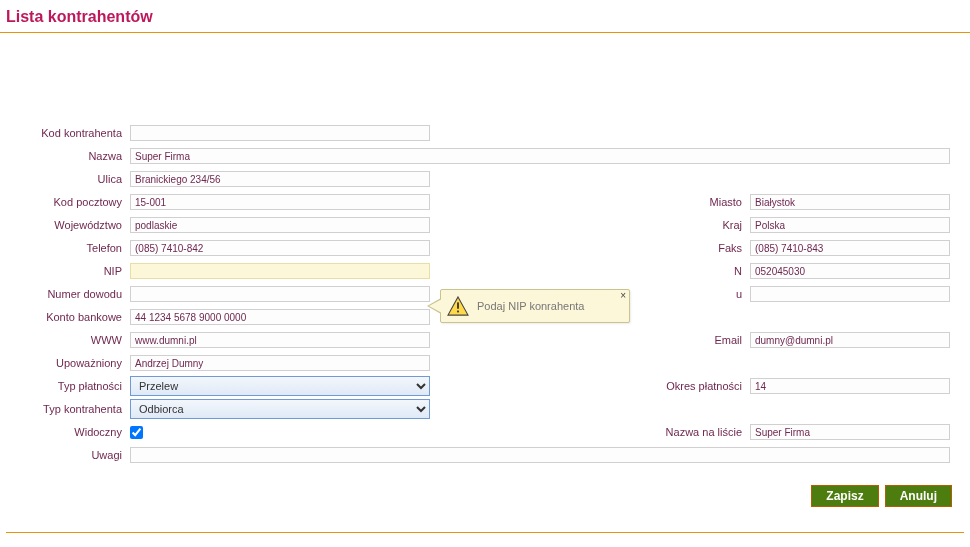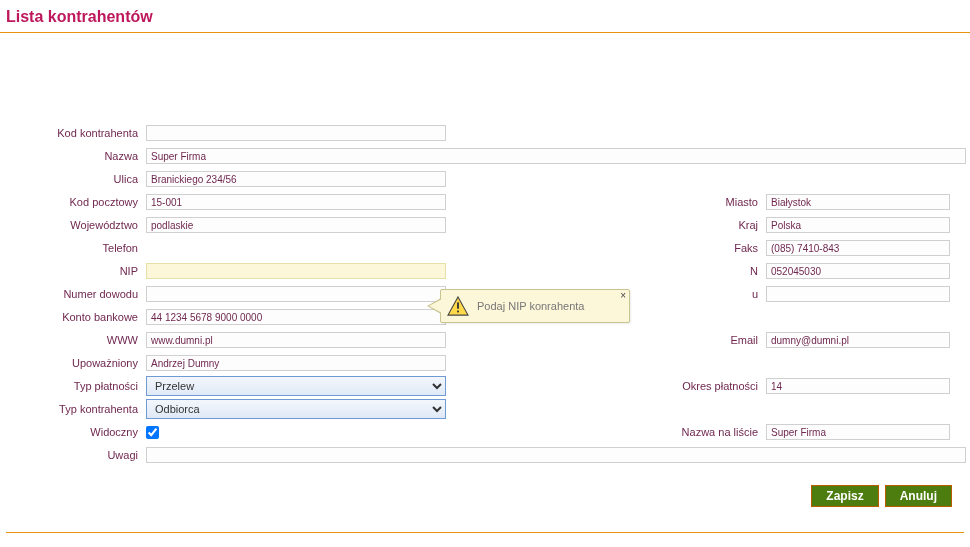--- a/index.html
+++ b/index.html
@@ -14,21 +14,21 @@
   }
   .page-title {
     color: #be185d;
     font-size: 16px;
     font-weight: bold;
     padding: 8px 6px 6px 6px;
     border-bottom: 1px solid #e8930c;
   }
   .form-area {
     position: relative;
-    padding: 90px 20px 0 36px;
+    padding: 90px 20px 0 20px;
   }
   .row {
     display: flex;
     align-items: center;
     margin-bottom: 3px;
     min-height: 20px;
   }
   .col-left {
     display: flex;
     align-items: center;
@@ -210,20 +210,21 @@
     </div>
     <div class="col-right">
       <div class="label-r">Kraj</div>
       <input class="text w-rfull" value="Polska" style="">
     </div>
   </div>
 
   <div class="row">
     <div class="col-left">
       <div class="label">Telefon</div>
+      <input class="text w-300" value="(085) 7410-842" style="">
     </div>
     <div class="col-right">
       <div class="label-r">Faks</div>
       <input class="text w-rfull" value="(085) 7410-843" style="">
     </div>
   </div>
 
   <div class="row">
     <div class="col-left">
       <div class="label">NIP</div>

